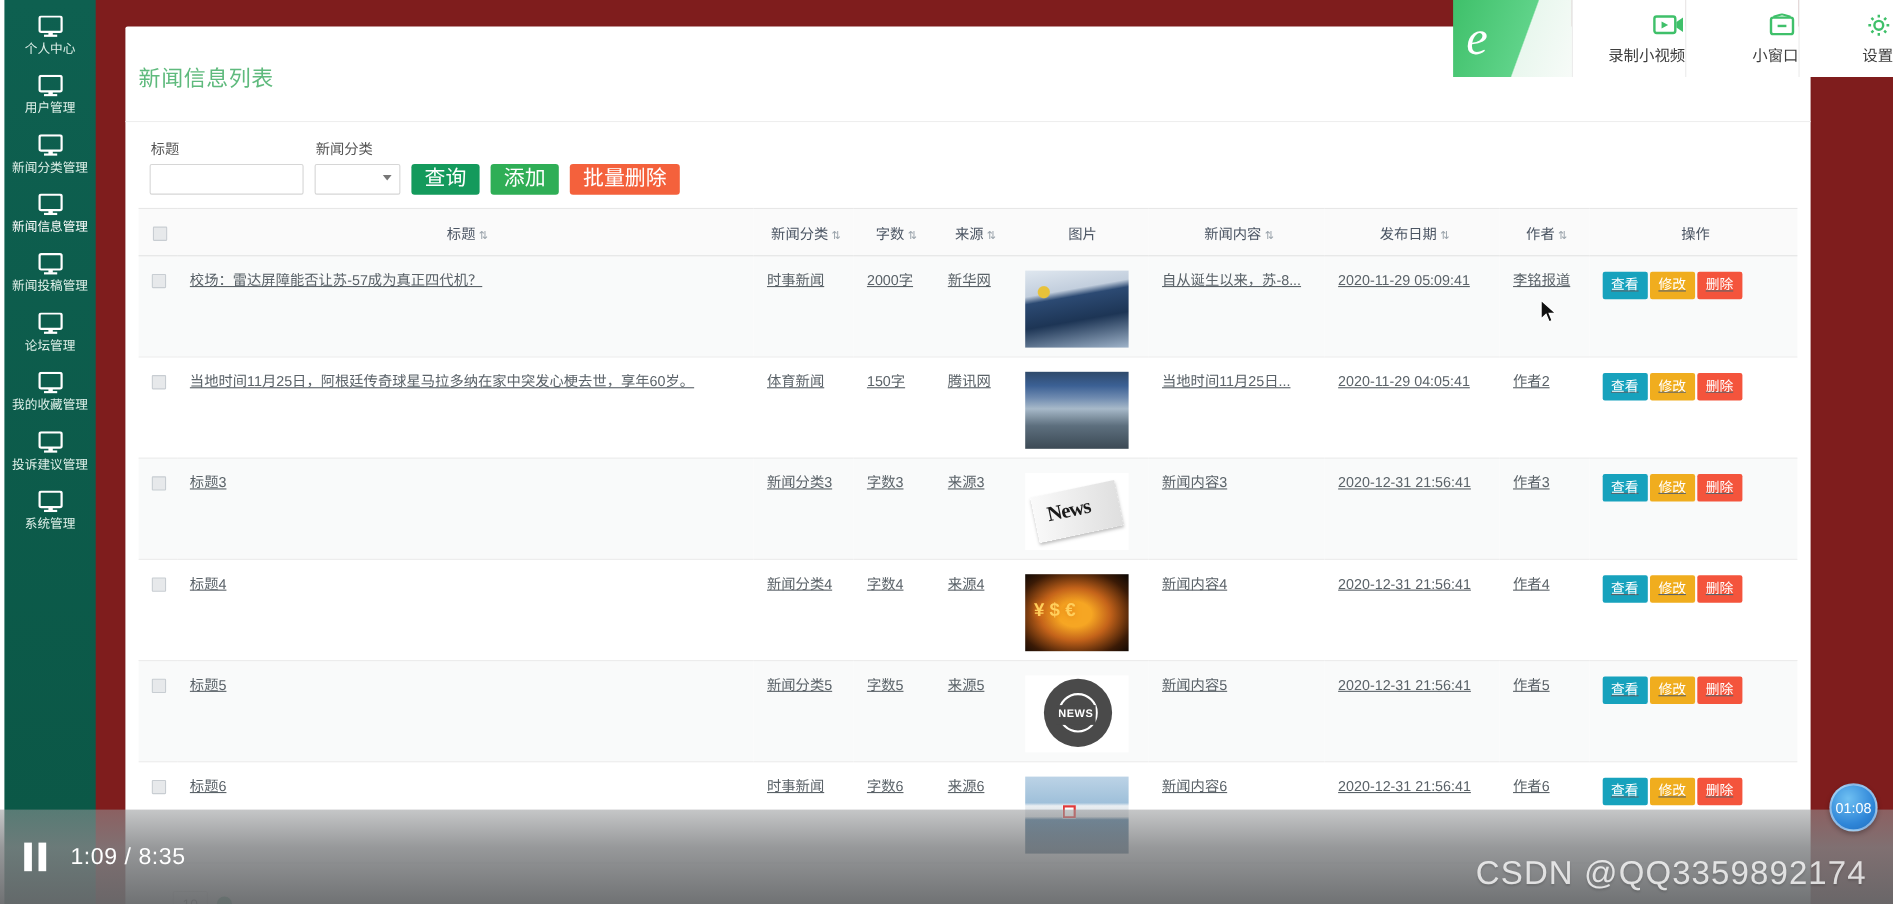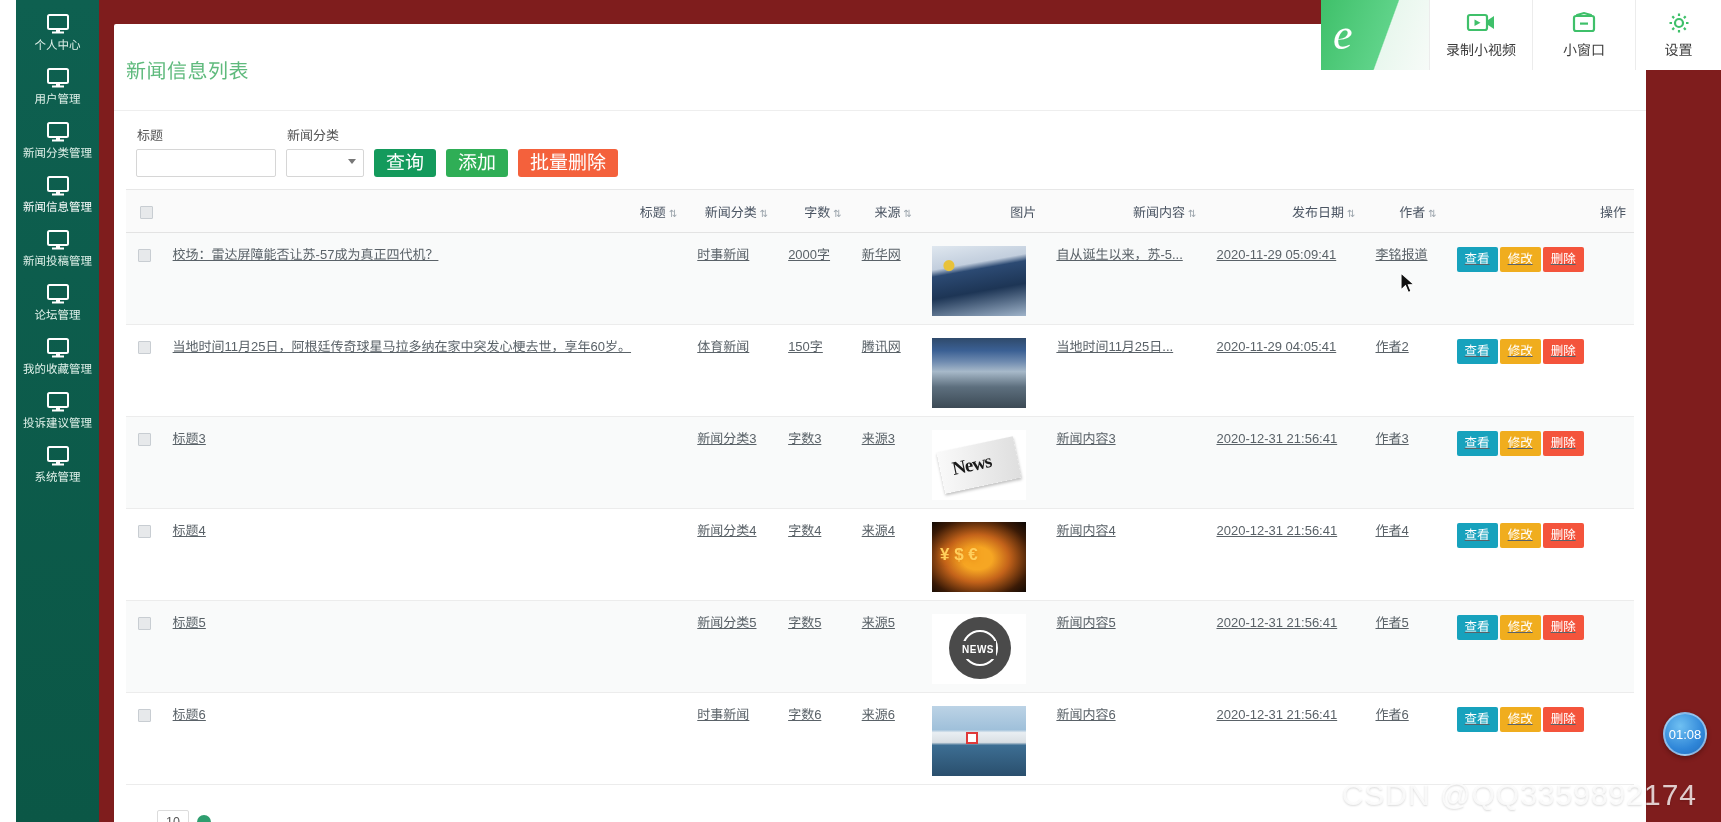--- a/index.html
+++ b/index.html
@@ -13,21 +13,21 @@
   }
   #screen {
     position: relative;
     width: 1721px; height: 822px;
     overflow: hidden;
     background: #ffffff;
   }
 
   
   #sidebar {
-    position: absolute; left: 16px; top: 0;
+    position: absolute; left: 4px; top: 0;
     width: 83px; height: 822px;
     background: #0d5f4e;
     background: linear-gradient(180deg,#0e6050 0%, #0b5746 100%);
     padding-top: 4px;
     z-index: 5;
   }
   .side-item {
     width: 83px;
     padding: 10px 2px 6px 2px;
     text-align: center;
@@ -115,21 +115,21 @@
   
   #tbl-wrap { padding: 0 12px 0 12px; }
   table#news-table {
     width: 1508px; border-collapse: collapse; table-layout: fixed;
     font-size: 13px; color: #444;
   }
   #news-table th {
     background: #fafafa;
     border-top: 1px solid #e7e7e7;
     border-bottom: 1px solid #e3e3e3;
-    text-align: right;
+    text-align: center;
     font-weight: normal;
     color: #4b5563;
     padding: 12px 8px 11px 12px;
     font-size: 13px;
     height: 40px;
     vertical-align: middle;
   }
   #news-table td {
     border-bottom: 1px solid #ececec;
     padding: 13px 8px 8px 12px;
@@ -245,21 +245,21 @@
     width: 108px; background: linear-gradient(110deg,#3fc06a 0%, #5fd389 58%, #e9f7ee 59%, #f7fbf8 100%);
     display:flex; align-items:center; justify-content:flex-start;
     padding-left:12px;
   }
   #tb-logo .e {
     font-family:"Liberation Serif", serif; font-size:44px; color:#ffffff;
     line-height:44px; font-style:italic; font-weight:300;
   }
   .tb-item {
     width: 103px; background:#ffffff;
-    display:flex; flex-direction:column; align-items:center; justify-content:center;
+    display:flex; flex-direction:column; align-items:flex-end; justify-content:center;
     gap: 5px; border-left:1px solid #ececec; cursor:pointer;
   }
   .tb-item .tlbl { font-size:14px; color:#3d3d3d; }
   .tb-item svg { display:block; }
 
   
   #player {
     position:absolute; left:0; bottom:0; width:1721px; height:86px;
     background: linear-gradient(180deg, rgba(150,152,154,0.55) 0%, rgba(128,130,132,0.82) 40%, rgba(104,106,108,0.95) 100%);
     z-index:30;
@@ -452,21 +452,21 @@
 
             <tr style="height:92px;">
               <td><span class="cb"></span></td>
               <td>校场：雷达屏障能否让苏-57成为真正四代机？</td>
               <td>时事新闻</td>
               <td>2000字</td>
               <td>新华网</td>
               <td>
                   <span class="thumb t1"></span>
                 </td>
-              <td>自从诞生以来，苏-5...</td>
+              <td>自从诞生以来，苏-8...</td>
               <td>2020-11-29 05:09:41</td>
               <td>李铭报道</td>
               <td>
                 <div class="row-actions">
                   <button class="abtn abtn-view">查看</button>
                   <button class="abtn abtn-edit">修改</button>
                   <button class="abtn abtn-del">删除</button>
                 </div>
               </td>
             </tr>
@@ -627,20 +627,27 @@
               <path d="M13 1.5 v2.5 M13 18 v2.5 M3.5 11 h2.5 M20 11 h2.5 M6.3 4.3 l1.8 1.8 M17.9 15.9 l1.8 1.8 M19.7 4.3 l-1.8 1.8 M8.1 15.9 l-1.8 1.8"></path>
             </g>
           </svg>
       </span>
       <span class="tlbl">设置</span>
     </div>
   </div>
 
   <div id="rec-badge">01:08</div>
 
+  <div id="player">
+    <span class="pause">
+        <i></i>
+        <i></i>
+      </span>
+    <span class="ptime">1:09 / 8:35</span>
+  </div>
 
   <div id="watermark">CSDN @QQ3359892174</div>
 
   <div id="cursor">
     <svg width="18" height="24" viewBox="0 0 18 24">
         <path d="M1 1 L1 18 L5.5 13.8 L8.3 20.5 L11 19.3 L8.3 12.8 L14 12.6 Z" fill="#111" stroke="#fff" stroke-width="1.1"></path>
       </svg>
   </div>
 
 </div>

